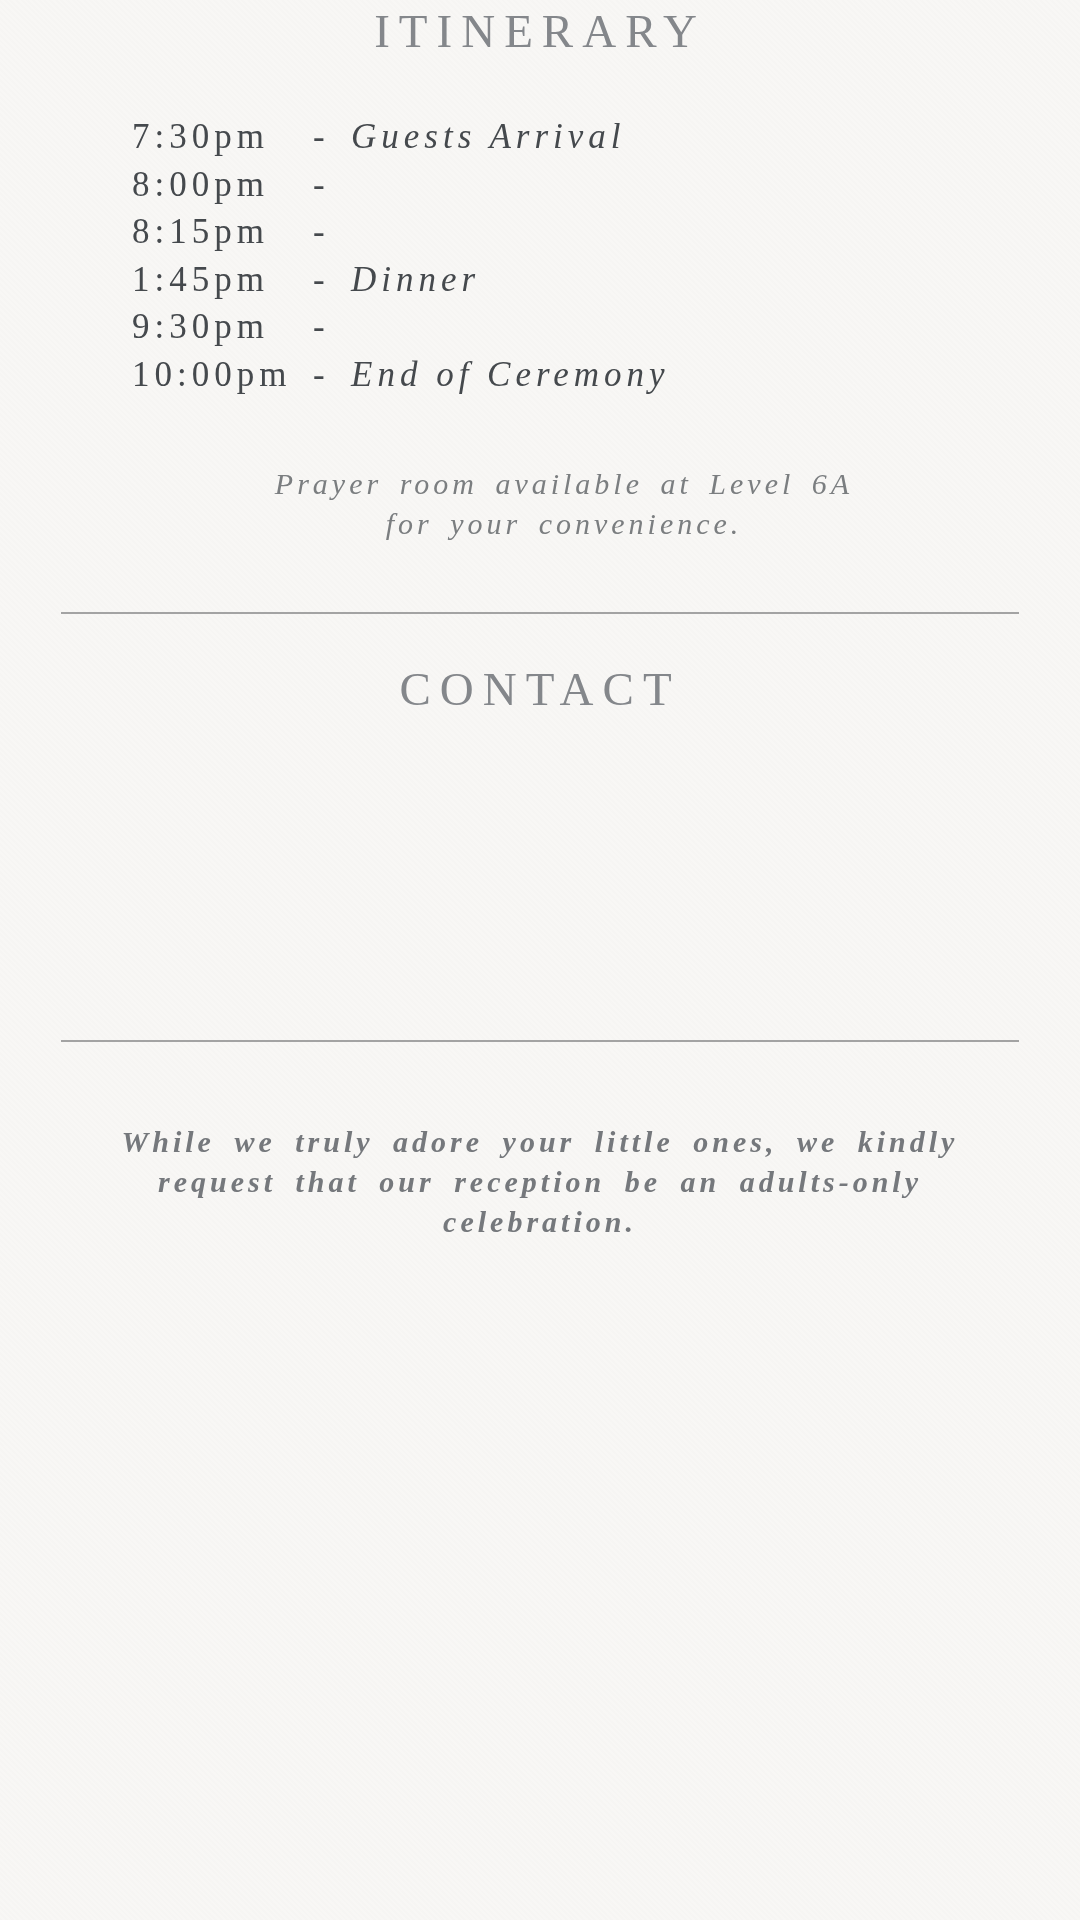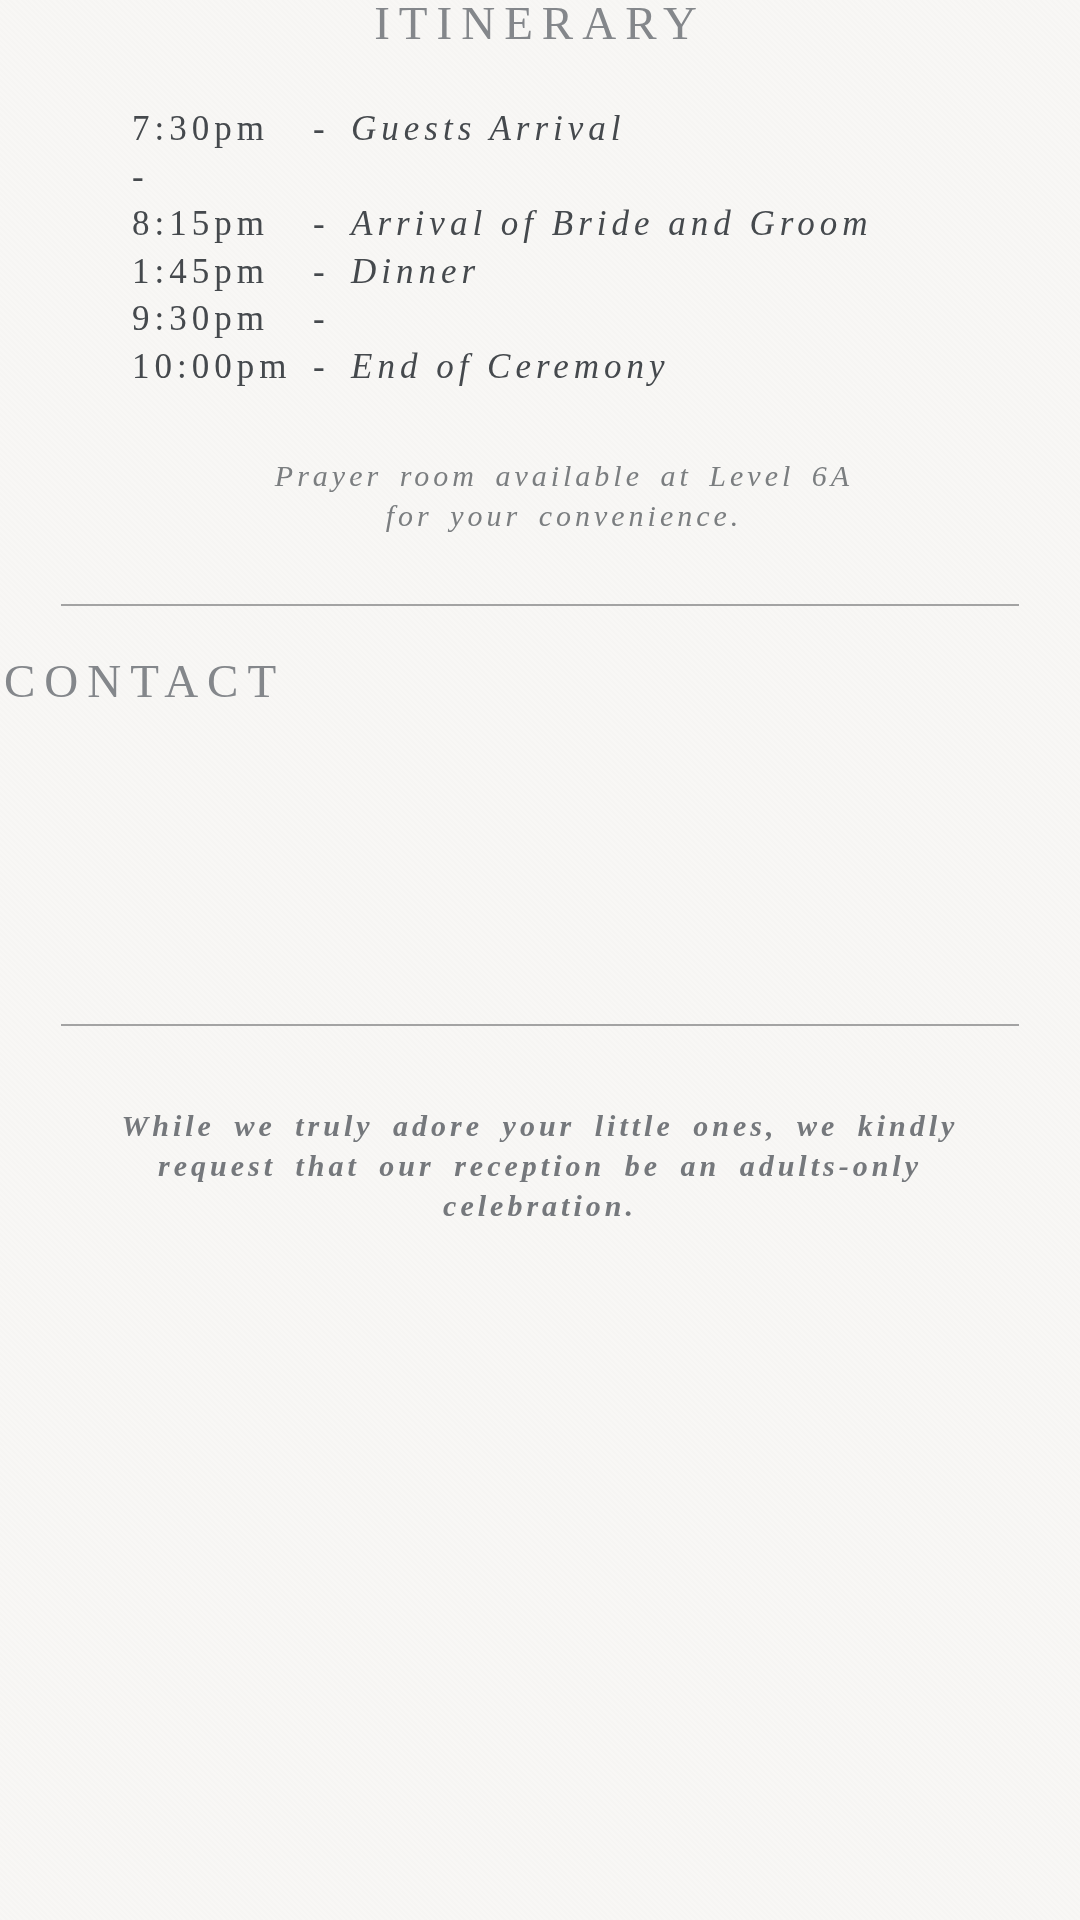--- a/index.html
+++ b/index.html
@@ -15,21 +15,21 @@
       45deg,
       rgba(0,0,0,0.008) 0px,
       rgba(0,0,0,0.008) 2px,
       rgba(255,255,255,0.01) 2px,
       rgba(255,255,255,0.01) 4px
     );
     font-family: "Liberation Serif", serif;
     overflow: hidden;
   }
   .itinerary-title {
-    margin: 0;
+    margin: 8px;
     text-align: center;
     font-size: 47px;
     font-weight: normal;
     line-height: 47px;
     letter-spacing: 9px;
     color: #84878b;
   }
   .schedule {
     margin-top: 58px;
     margin-left: 132px;
@@ -68,22 +68,23 @@
   .divider {
     border: none;
     border-top: 2px solid #a3a3a3;
     width: 958px;
     margin: 0 auto;
   }
   .divider-1 {
     margin-top: 68px;
   }
   .contact-title {
-    margin: 4px;
+    margin: 12px;
     margin-top: 52px;
+    text-align: center;
     font-size: 47px;
     font-weight: normal;
     line-height: 47px;
     letter-spacing: 9px;
     color: #84878b;
   }
   .contact-space {
     height: 315px;
   }
   .note-paragraph {
@@ -115,26 +116,26 @@
   <section>
     <h1 class="itinerary-title">ITINERARY</h1>
 
     <div class="schedule">
       <div class="schedule-row">
         <span class="schedule-time">7:30pm</span>
         <span class="schedule-sep">-</span>
         <span class="schedule-activity">Guests Arrival</span>
       </div>
       <div class="schedule-row">
+        <span class="schedule-time">8:00pm</span>
         <span class="schedule-sep">-</span>
       </div>
       <div class="schedule-row">
         <span class="schedule-time">8:15pm</span>
         <span class="schedule-sep">-</span>
-        <span class="schedule-activity">Arrival of Bride and Groom</span>
       </div>
       <div class="schedule-row">
         <span class="schedule-time">1:45pm</span>
         <span class="schedule-sep">-</span>
         <span class="schedule-activity">Dinner</span>
       </div>
       <div class="schedule-row">
         <span class="schedule-time">9:30pm</span>
         <span class="schedule-sep">-</span>
       </div>

